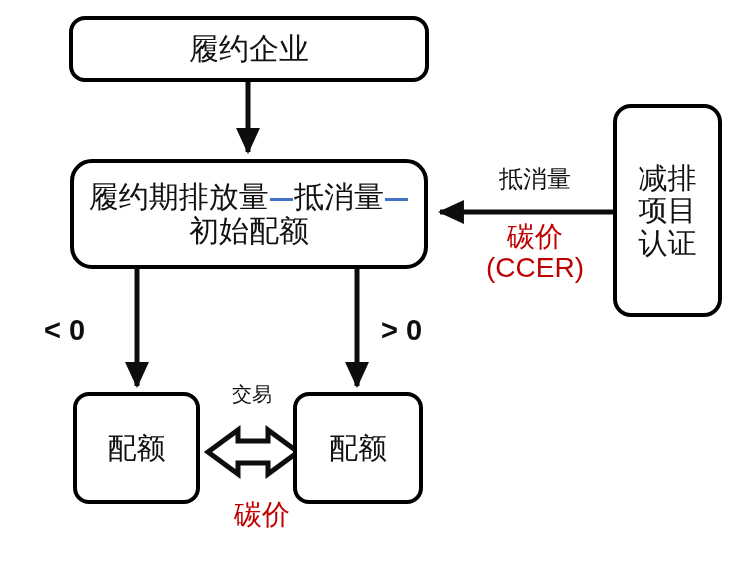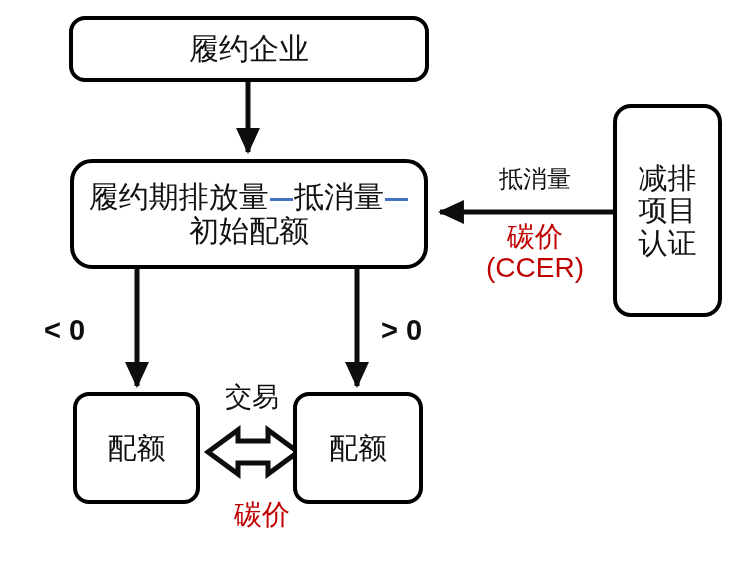--- a/index.html
+++ b/index.html
@@ -96,21 +96,21 @@
   }
   #label-carbon-price-allowance {
     left: 182px; top: 500px;
     width: 160px;
     font-size: 28px;
     color: #C00000;
   }
   #label-trade {
     left: 206px; top: 383px;
     width: 92px;
-    font-size: 27px;
+    font-size: 20px;
     color: #111111;
   }
   #label-less-than-zero {
     left: 44px; top: 315px;
     width: 72px;
     font-size: 29px;
     font-weight: bold;
     color: #0d0d0d;
     text-align: left;
   }

